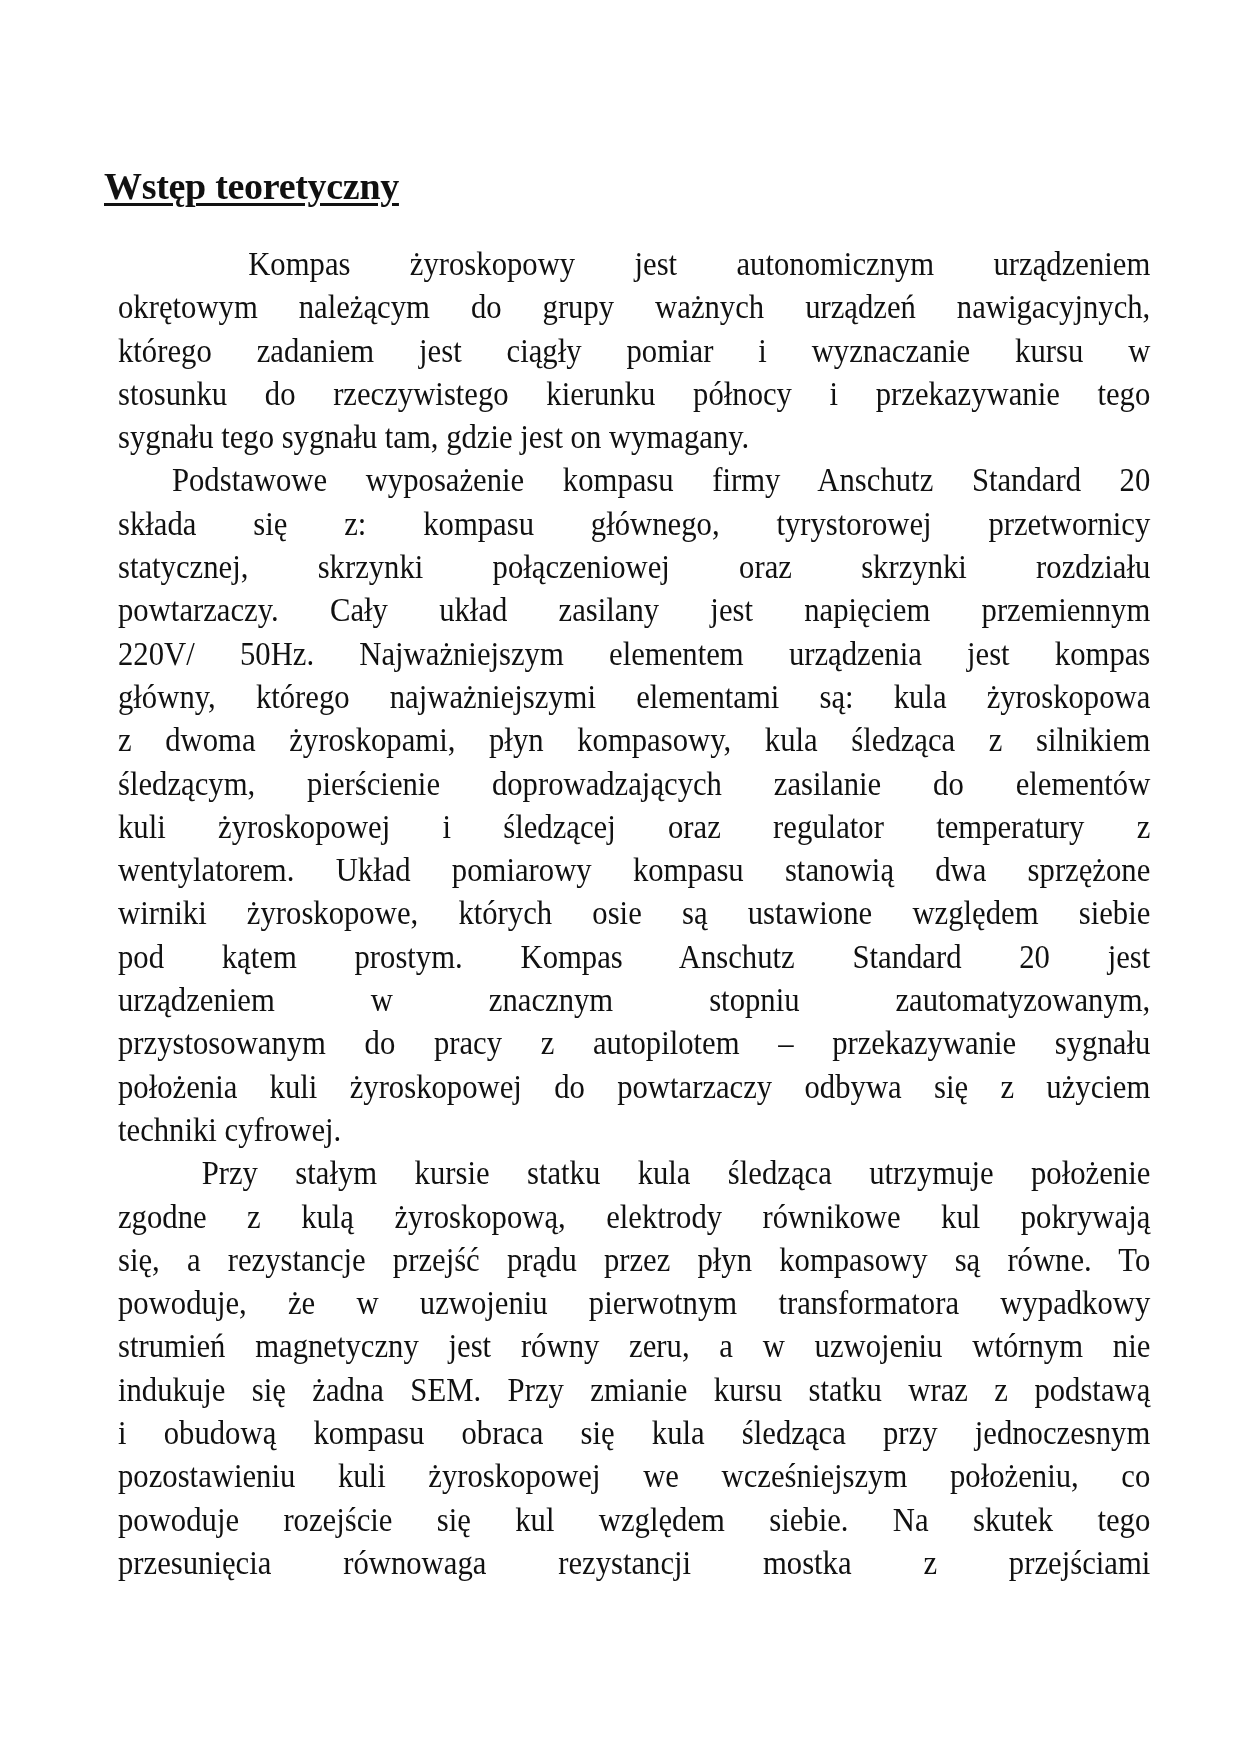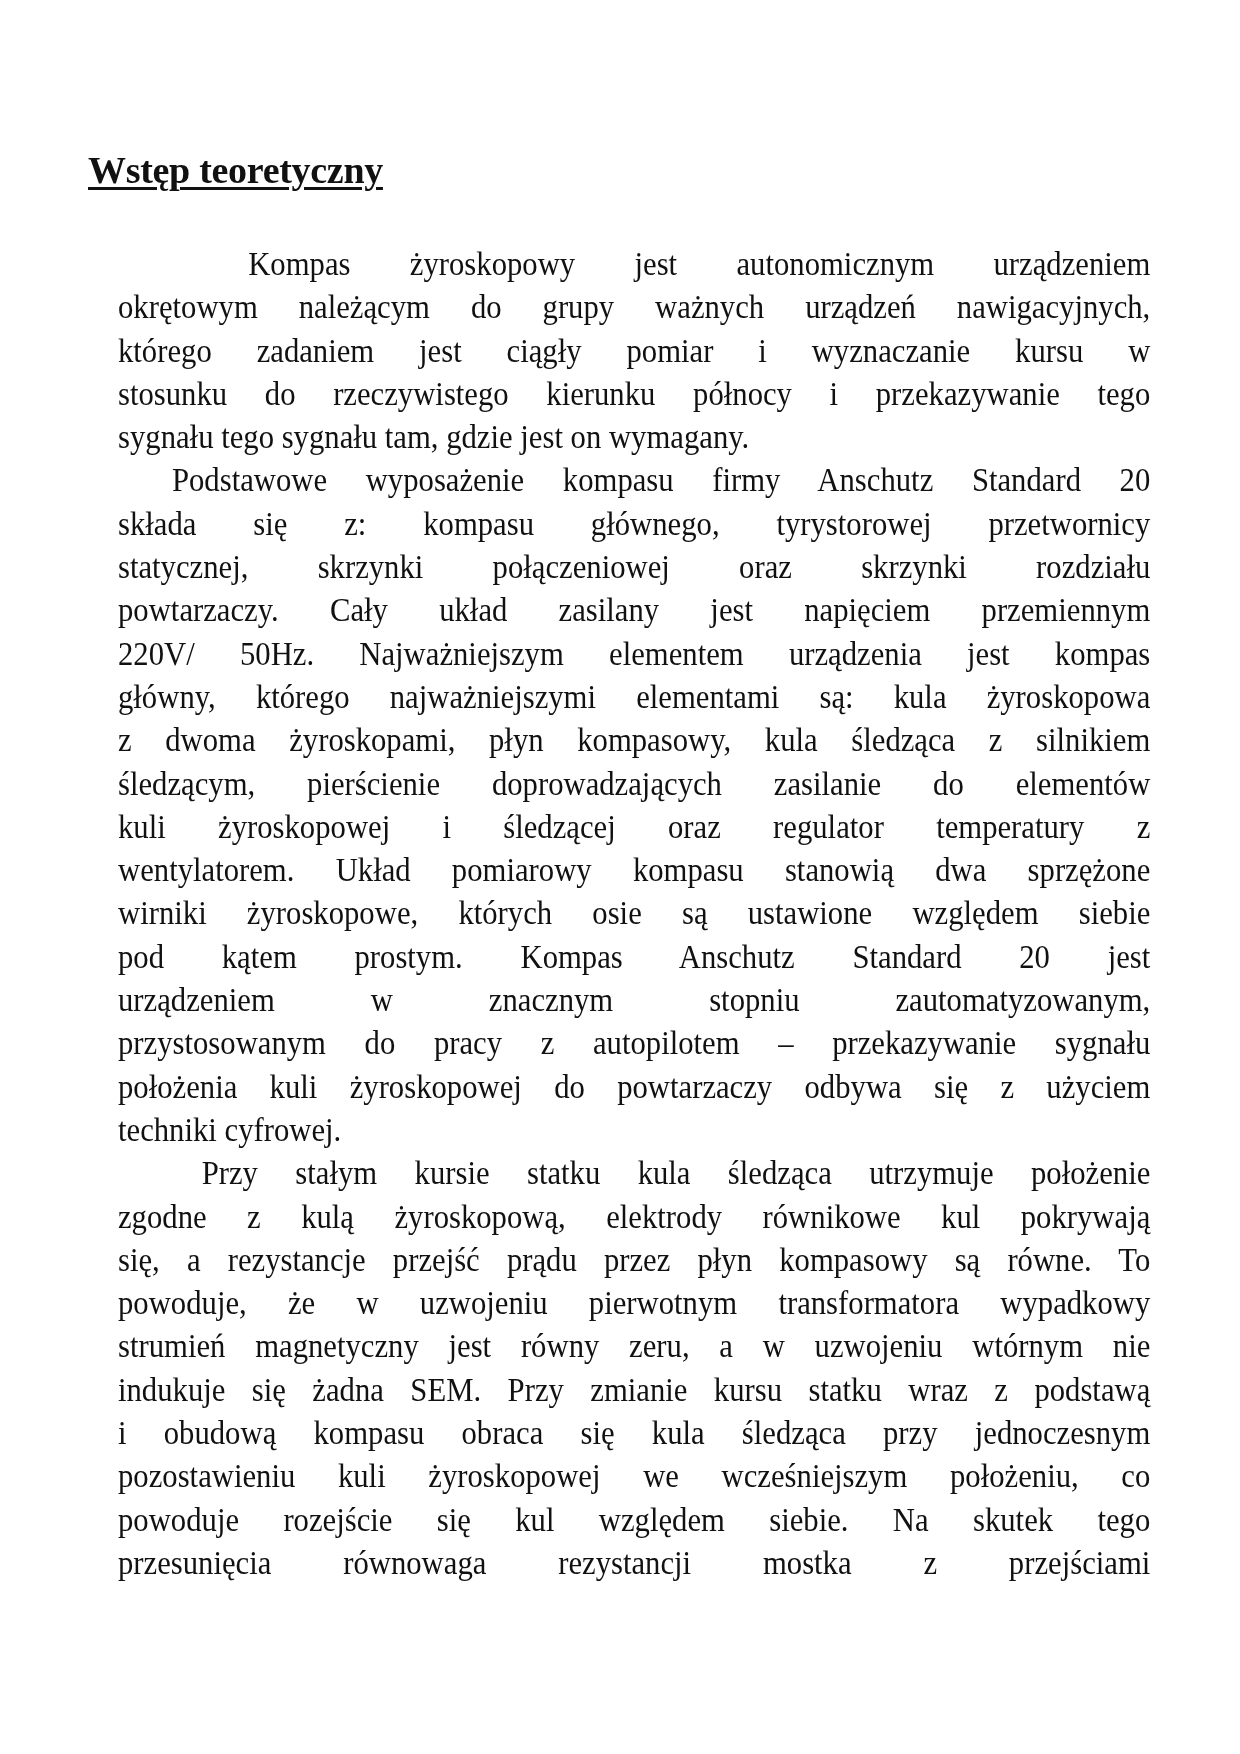--- a/index.html
+++ b/index.html
@@ -3,21 +3,21 @@
 <meta charset="utf-8">
 <style>
   html, body { margin: 0; padding: 0; background: #ffffff; }
   body { width: 1240px; height: 1754px; position: relative; overflow: hidden; }
   .page { position: absolute; left: 0; top: 0; width: 1240px; height: 1754px; background: #fff; }
   .heading {
     position: absolute; left: 88px; top: 148px;
     font-family: "Liberation Serif", "DejaVu Serif", serif;
     font-weight: bold; font-size: 38px; color: #111;
     text-decoration: underline; text-decoration-thickness: 3px; text-underline-offset: 4px;
-    letter-spacing: -0.3px; margin: 0;
+    letter-spacing: -0.3px; margin: 16px;
   }
   .body-text {
     position: absolute; left: 118px; top: 243px; width: 1032px;
     font-family: "Liberation Serif", "DejaVu Serif", serif;
     font-size: 33px; color: #111; line-height: 43.3px;
     transform: scaleX(0.93); transform-origin: left top;
   }
   .body-text .para { margin: 0; }
   .line {
     display: block; white-space: nowrap; height: 43.3px;

